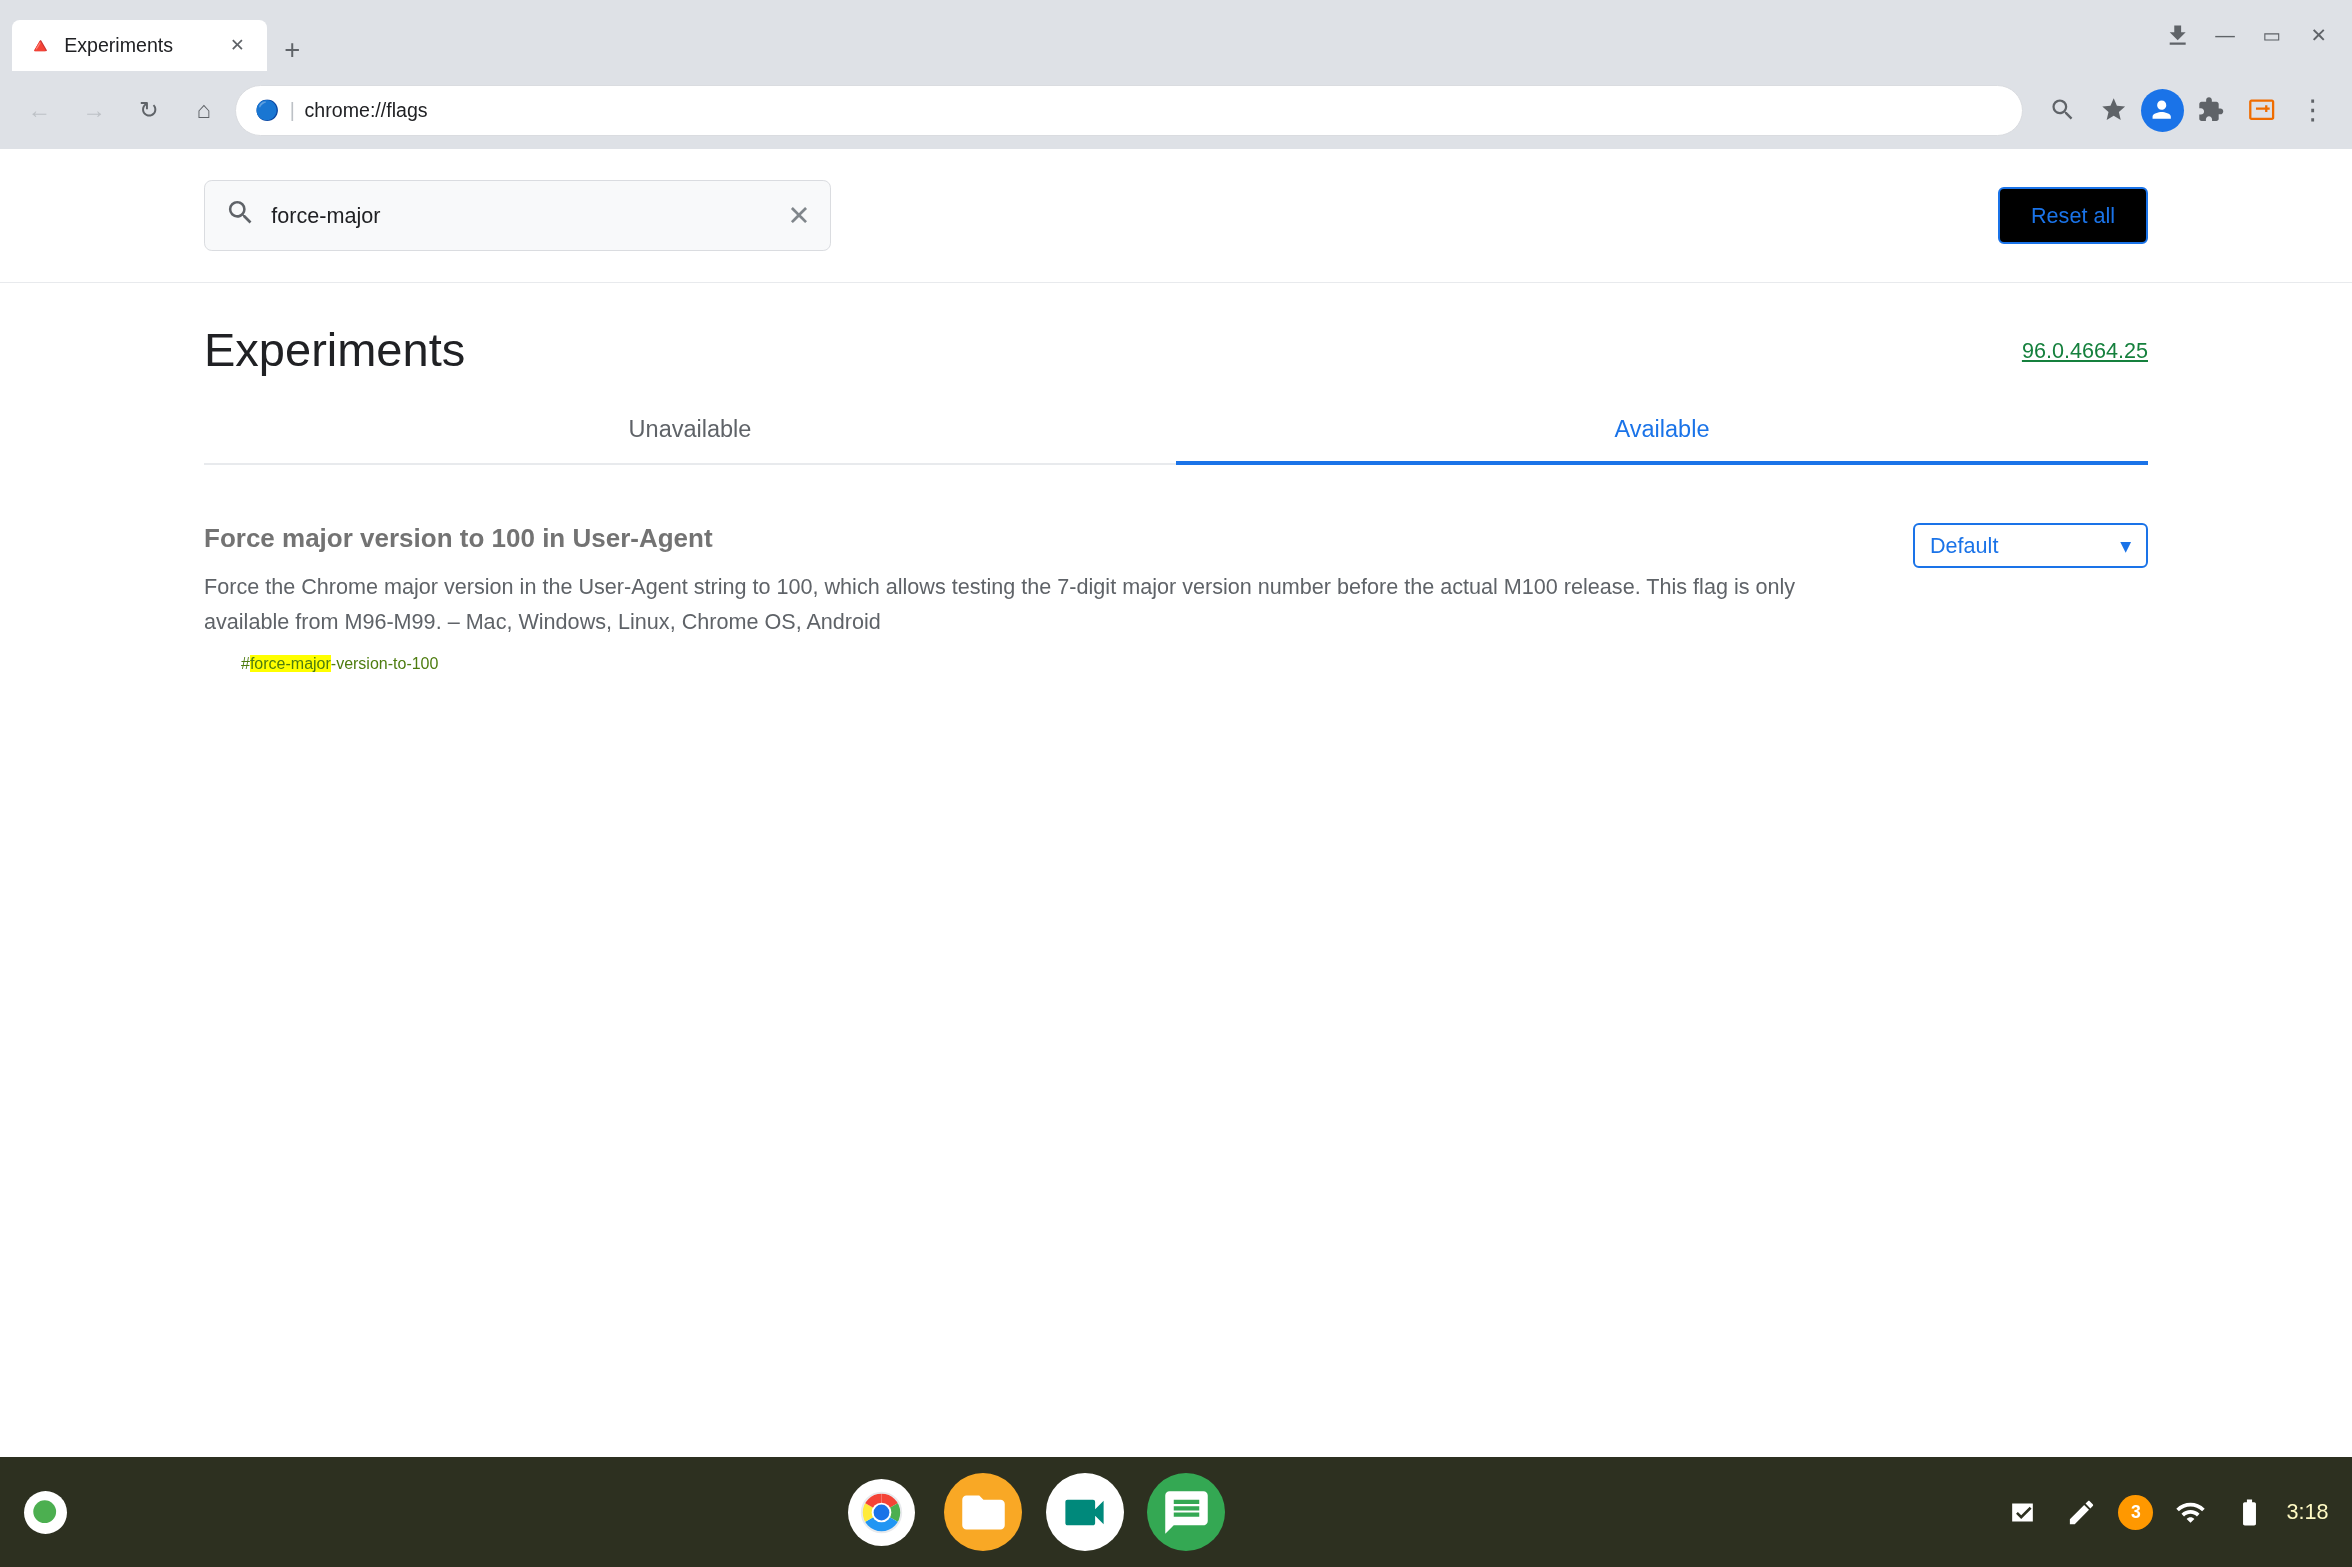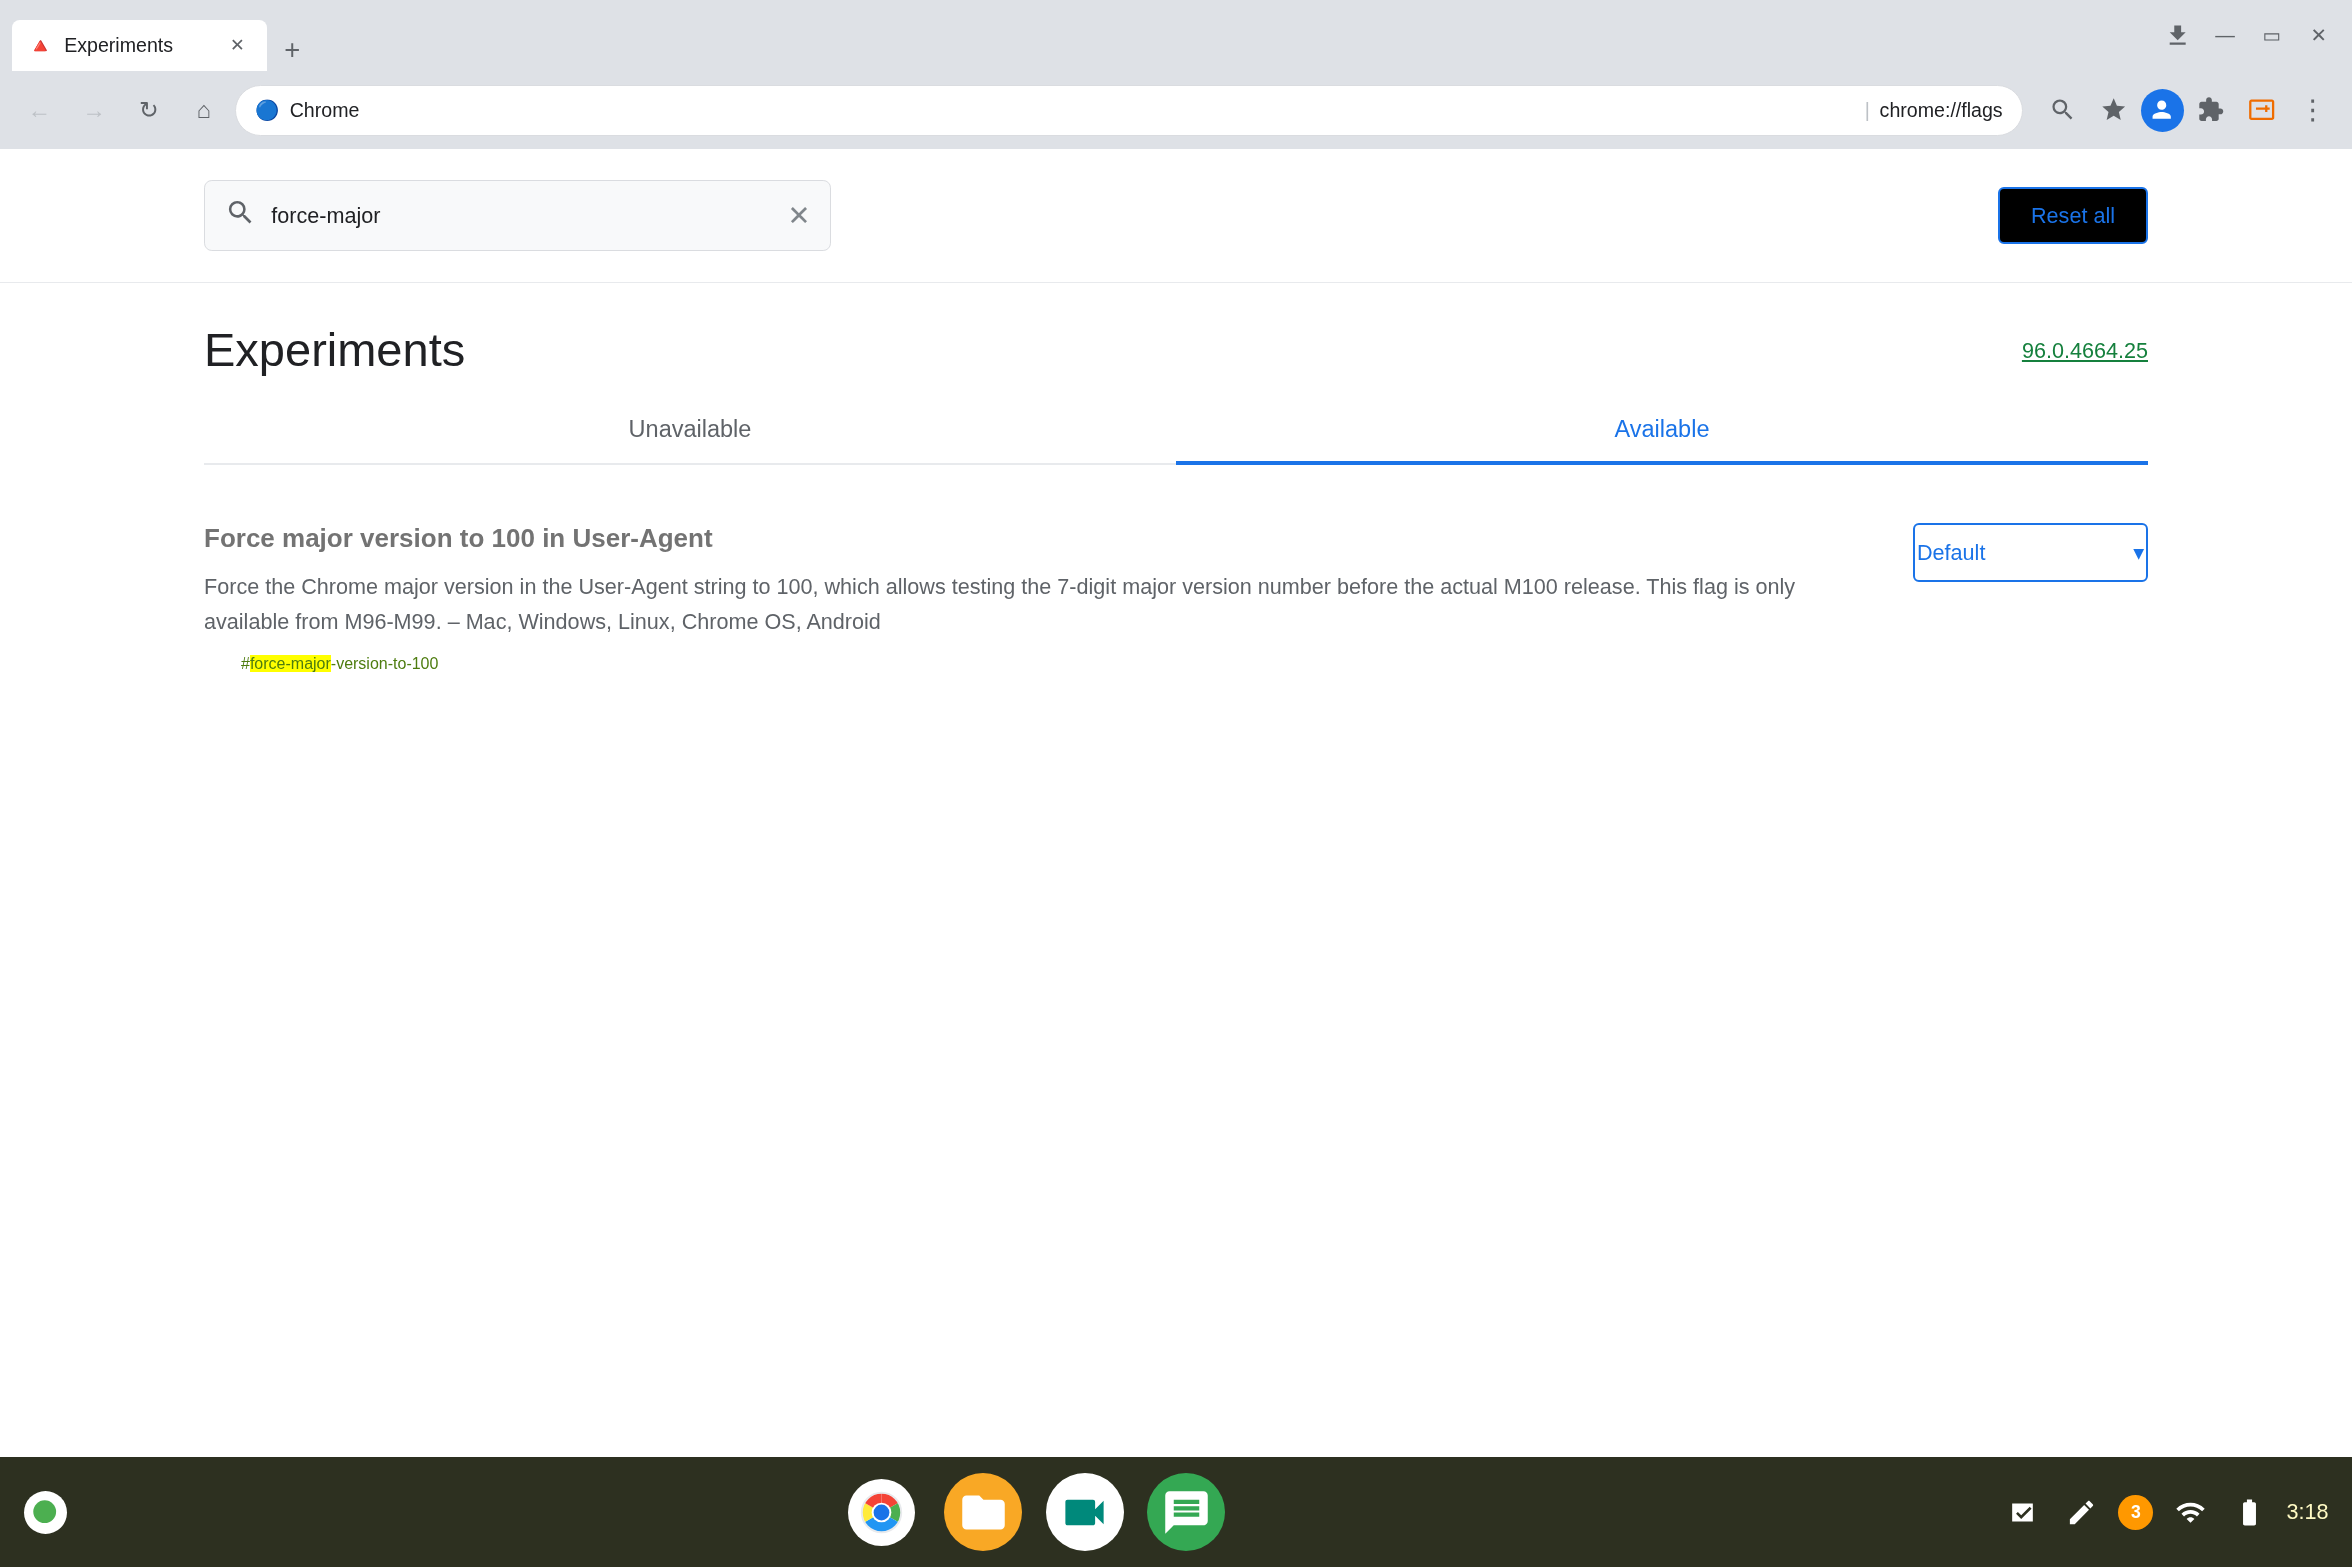--- a/index.html
+++ b/index.html
@@ -56,21 +56,21 @@
     .tab-item.active { color: #1a73e8; }
     .tab-item.active::after { content: ''; position: absolute; bottom: -2px; left: 0; right: 0; height: 3.9px; background: #1a73e8; }
 
     
     .flag-item { display: flex; align-items: flex-start; justify-content: space-between; padding: 19.6px 0; gap: 78px; }
     .flag-content { flex: 1; }
     .flag-title { font-size: 26px; font-weight: 700; color: #737373; margin-bottom: 15.7px; }
     .flag-desc { font-size: 21.6px; color: #5f6368; line-height: 1.6; margin-bottom: 15.7px; }
     .flag-link { font-size: 16px; color: #4d7c0f; text-decoration: none; margin-left: 37px; }
     .flag-link-highlight { background: #ffff00; }
-    .flag-select { min-width: 235px; height: 59px; border: 2px solid #1a73e8; border-radius: 5.9px; padding: 0 2px; font-size: 21.6px; color: #1a73e8; background: #fff; cursor: pointer; display: flex; align-items: center; justify-content: space-between; }
+    .flag-select { min-width: 235px; height: 45px; border: 2px solid #1a73e8; border-radius: 5.9px; padding: 0 15px; font-size: 21.6px; color: #1a73e8; background: #fff; cursor: pointer; display: flex; align-items: center; justify-content: space-between; }
     .flag-select-text { color: #1a73e8; font-size: 21.6px; }
     .flag-select-arrow { color: #1a73e8; font-size: 21.6px; }
 
     
     .taskbar { height: 110px; background: #2d3020; display: flex; align-items: center; padding: 0 23.5px; }
     .taskbar-left { display: flex; align-items: center; gap: 7.8px; }
     .taskbar-circle { width: 43px; height: 43px; border-radius: 50%; background: #fff; display: flex; align-items: center; justify-content: center; }
     .taskbar-center { flex: 1; display: flex; align-items: center; justify-content: center; gap: 23.5px; }
     .taskbar-app { width: 78px; height: 78px; border-radius: 50%; display: flex; align-items: center; justify-content: center; cursor: pointer; }
     .taskbar-right { display: flex; align-items: center; gap: 15.7px; }
@@ -109,21 +109,20 @@
     </div>
   </div>
 
   <div class="address-bar-row">
     <div class="nav-btn disabled">←</div>
     <div class="nav-btn disabled">→</div>
     <div class="nav-btn">↻</div>
     <div class="nav-btn">⌂</div>
     <div class="address-input-wrap">
       <span class="address-security">🔵</span>
-      <span class="address-text">Chrome</span>
       <span class="address-divider">|</span>
       <span class="address-url">chrome://flags</span>
     </div>
     <div class="toolbar-icons">
 
       <div class="toolbar-icon">
         <svg width="27.4" height="27.4" viewBox="0 0 24 24" fill="#5f6368">
             <path d="M15.5 14h-.79l-.28-.27A6.471 6.471 0 0 0 16 9.5 6.5 6.5 0 1 0 9.5 16c1.61 0 3.09-.59 4.23-1.57l.27.28v.79l5 4.99L20.49 19l-4.99-5zm-6 0C7.01 14 5 11.99 5 9.5S7.01 5 9.5 5 14 7.01 14 9.5 11.99 14 9.5 14z"></path>
           </svg>
       </div>

